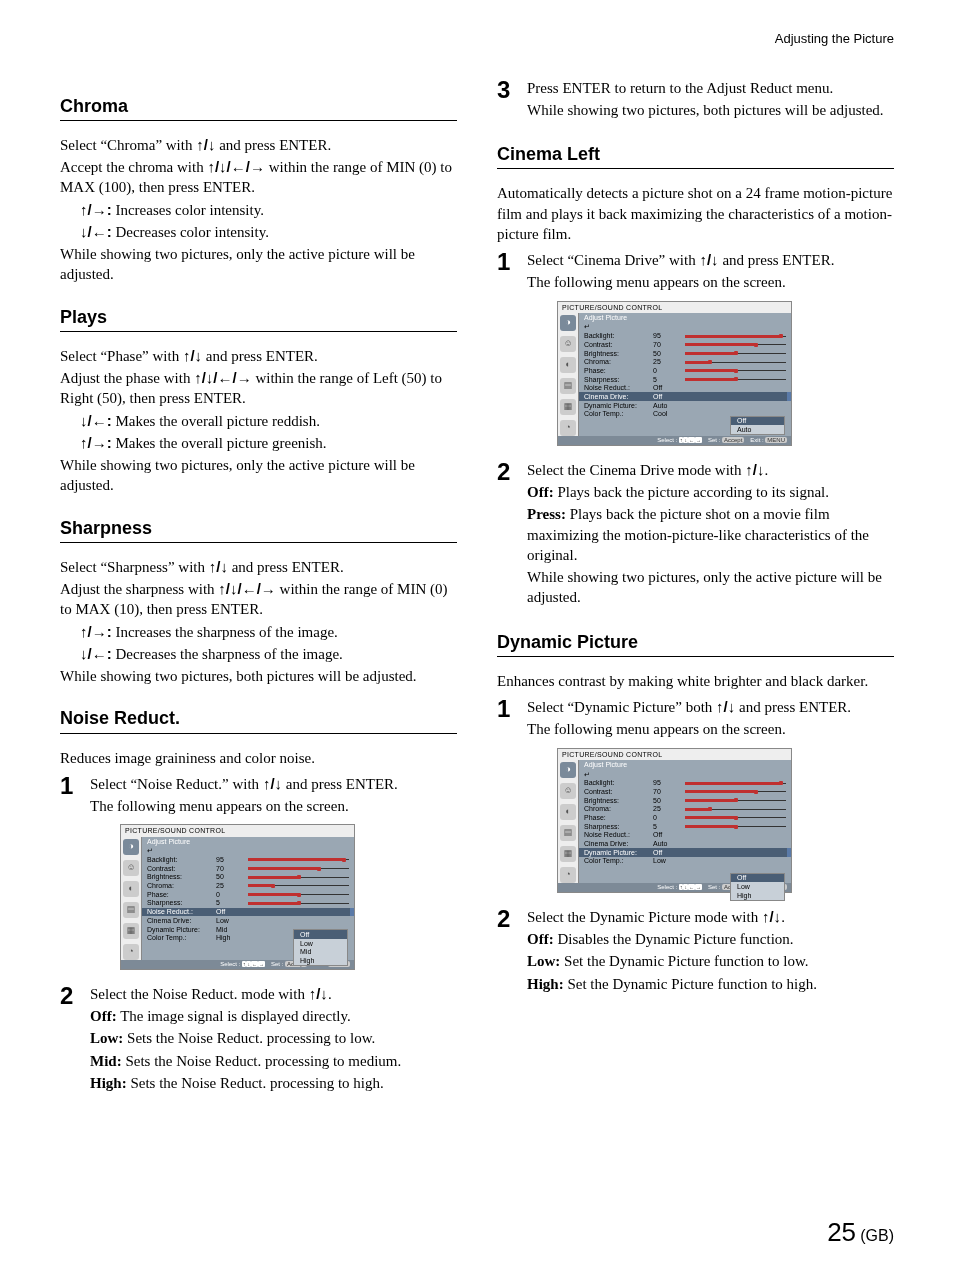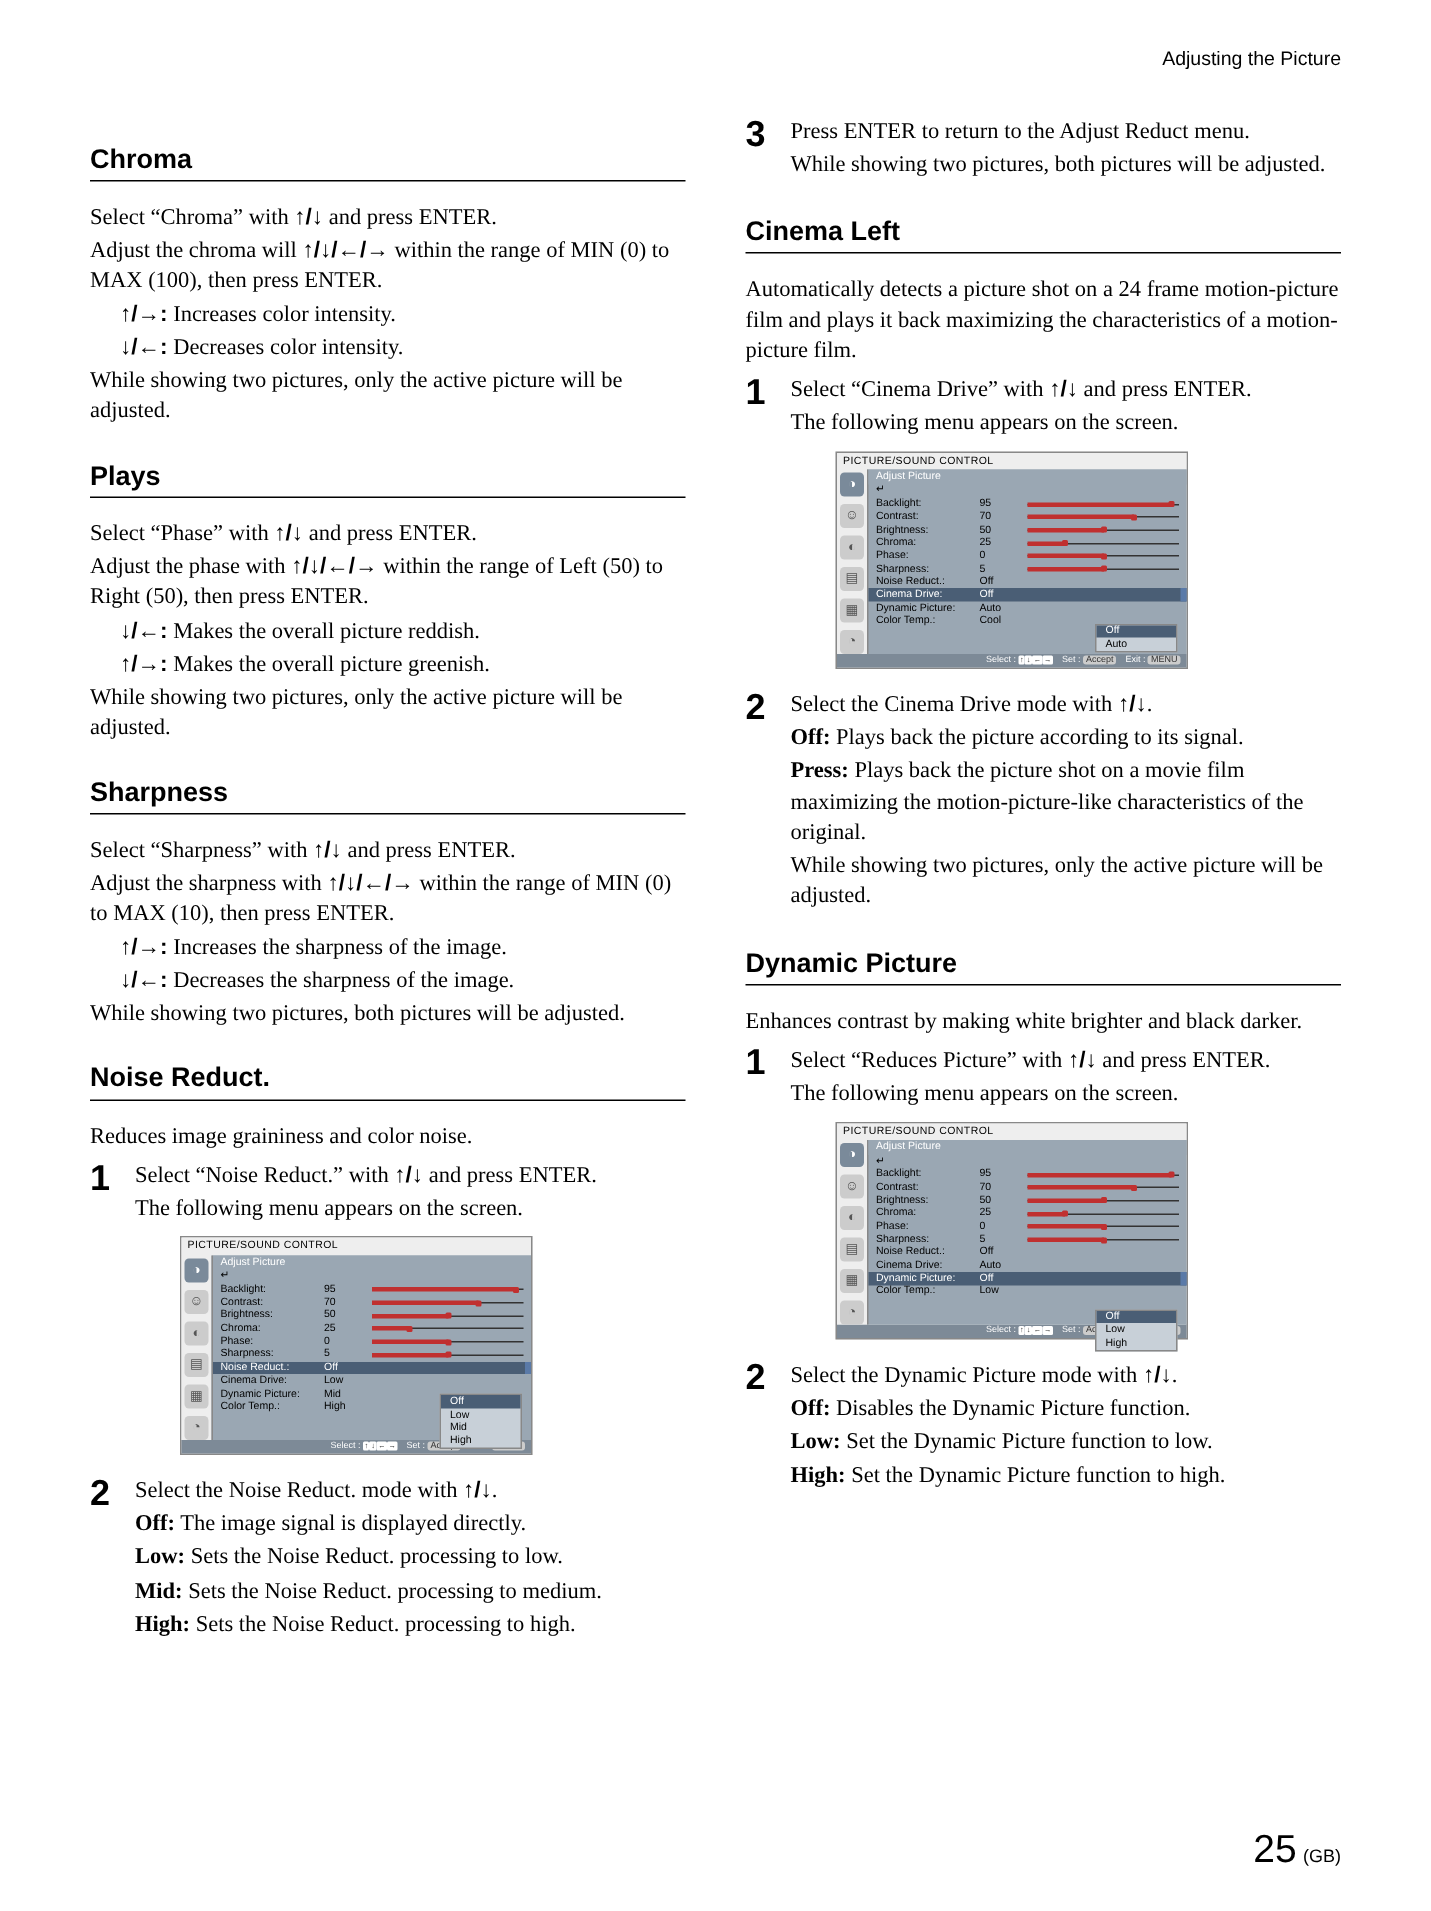--- a/index.html
+++ b/index.html
@@ -114,37 +114,37 @@
   .menu-footer span.k { background:#fff; color:#333; padding:0 1px; border-radius:1px; font-size:5px;}
   .menu-adj-arrow { text-align:right; padding-right:6px; font-size:8px; color:#000; }
   .return-row { padding-left:5px; }
 
   
   .page-foot {
     position:absolute; bottom:24px; right:60px;
     font-family: Arial, Helvetica, sans-serif;
   }
   .page-foot .pg { font-size:26px; font-weight:normal; }
-  .page-foot .gb { font-size:12px; }
+  .page-foot .gb { font-size:16px; }
 </style>
 </head>
 <body>
 
 <div class="top-header">Adjusting the Picture</div>
 
 <div class="columns">
 
   <div class="col">
 
     <h2 class="section-title">Chroma</h2>
     <p>
       <span>Select “Chroma” with </span><span class="arrow">↑/↓</span><span> and press ENTER.</span>
     </p>
     <p>
-      <span>Adjust the chroma will </span><span class="arrow">↑/↓/←/→</span><span> within the range of MIN (0) to MAX (100), then press ENTER.</span>
+      <span>Accept the chroma with </span><span class="arrow">↑/↓/←/→</span><span> within the range of MIN (0) to MAX (100), then press ENTER.</span>
     </p>
     <p class="indent-line"><span class="arrow bold">↑/→:</span><span> Increases color intensity.</span></p>
     <p class="indent-line"><span class="arrow bold">↓/←:</span><span> Decreases color intensity.</span></p>
     <p>While showing two pictures, only the active picture will be adjusted.</p>
 
     <h2 class="section-title">Plays</h2>
     <p>
       <span>Select “Phase” with </span><span class="arrow">↑/↓</span><span> and press ENTER.</span>
     </p>
     <p>
@@ -420,21 +420,21 @@
         <p>While showing two pictures, only the active picture will be adjusted.</p>
       </div>
     </div>
 
     <h2 class="section-title">Dynamic Picture</h2>
     <p>Enhances contrast by making white brighter and black darker.</p>
 
     <div class="step-row">
       <div class="step-num">1</div>
       <div class="step-body">
-        <p><span>Select “Reduces Picture” with </span><span class="arrow">↑/↓</span><span> and press ENTER.</span></p>
+        <p><span>Select “Dynamic Picture” both </span><span class="arrow">↑/↓</span><span> and press ENTER.</span></p>
         <p>The following menu appears on the screen.</p>
 
         <div class="menu-shot" style="position:relative;">
           <div class="menu-title">PICTURE/SOUND CONTROL</div>
           <div class="menu-mid">
             <div class="tab-col">
               <div class="tab-icon active">◑</div>
               <div class="tab-icon">☺</div>
               <div class="tab-icon">◐</div>
               <div class="tab-icon">▤</div>

